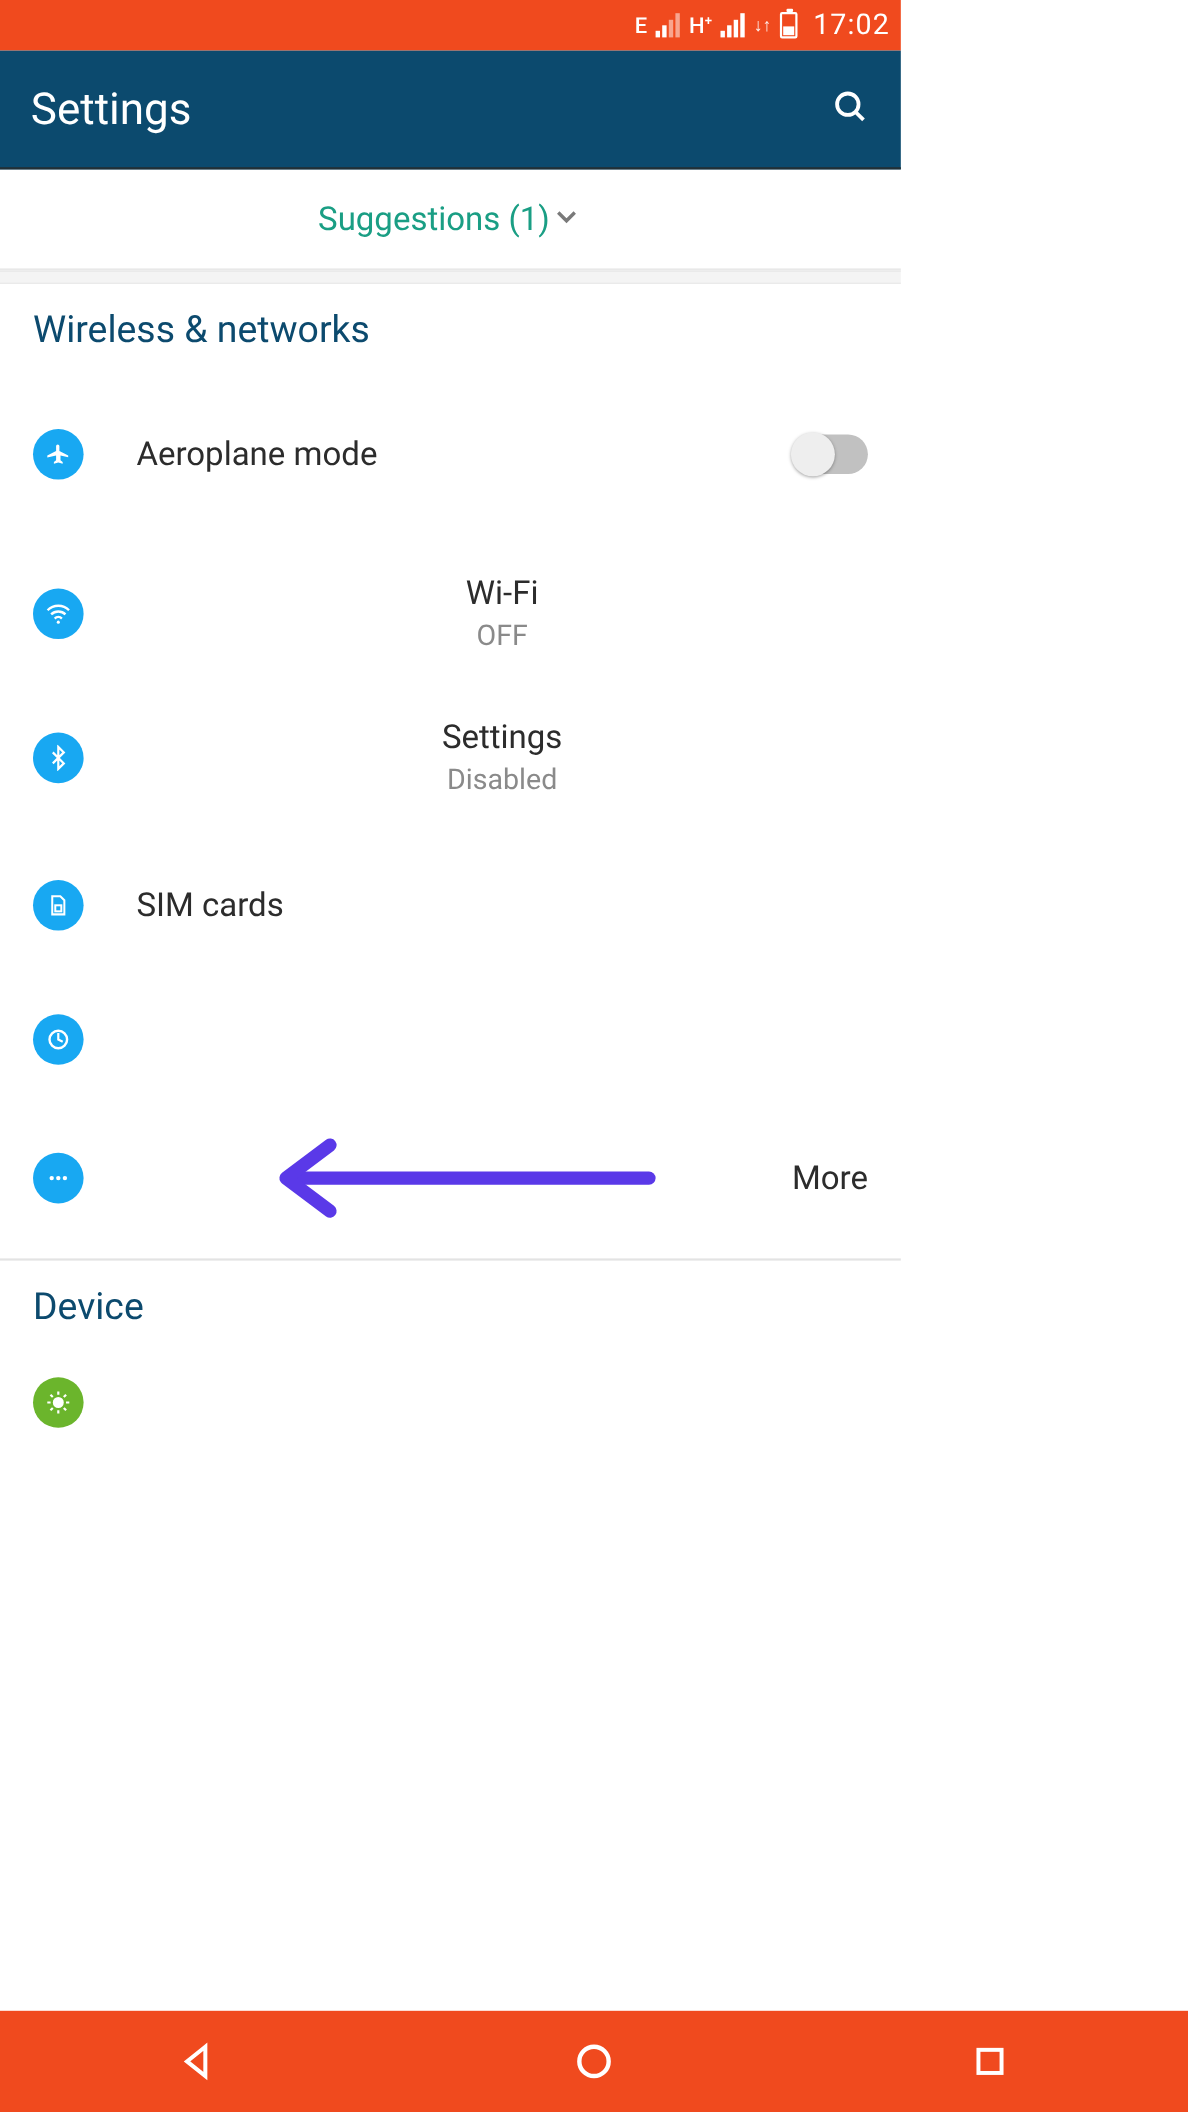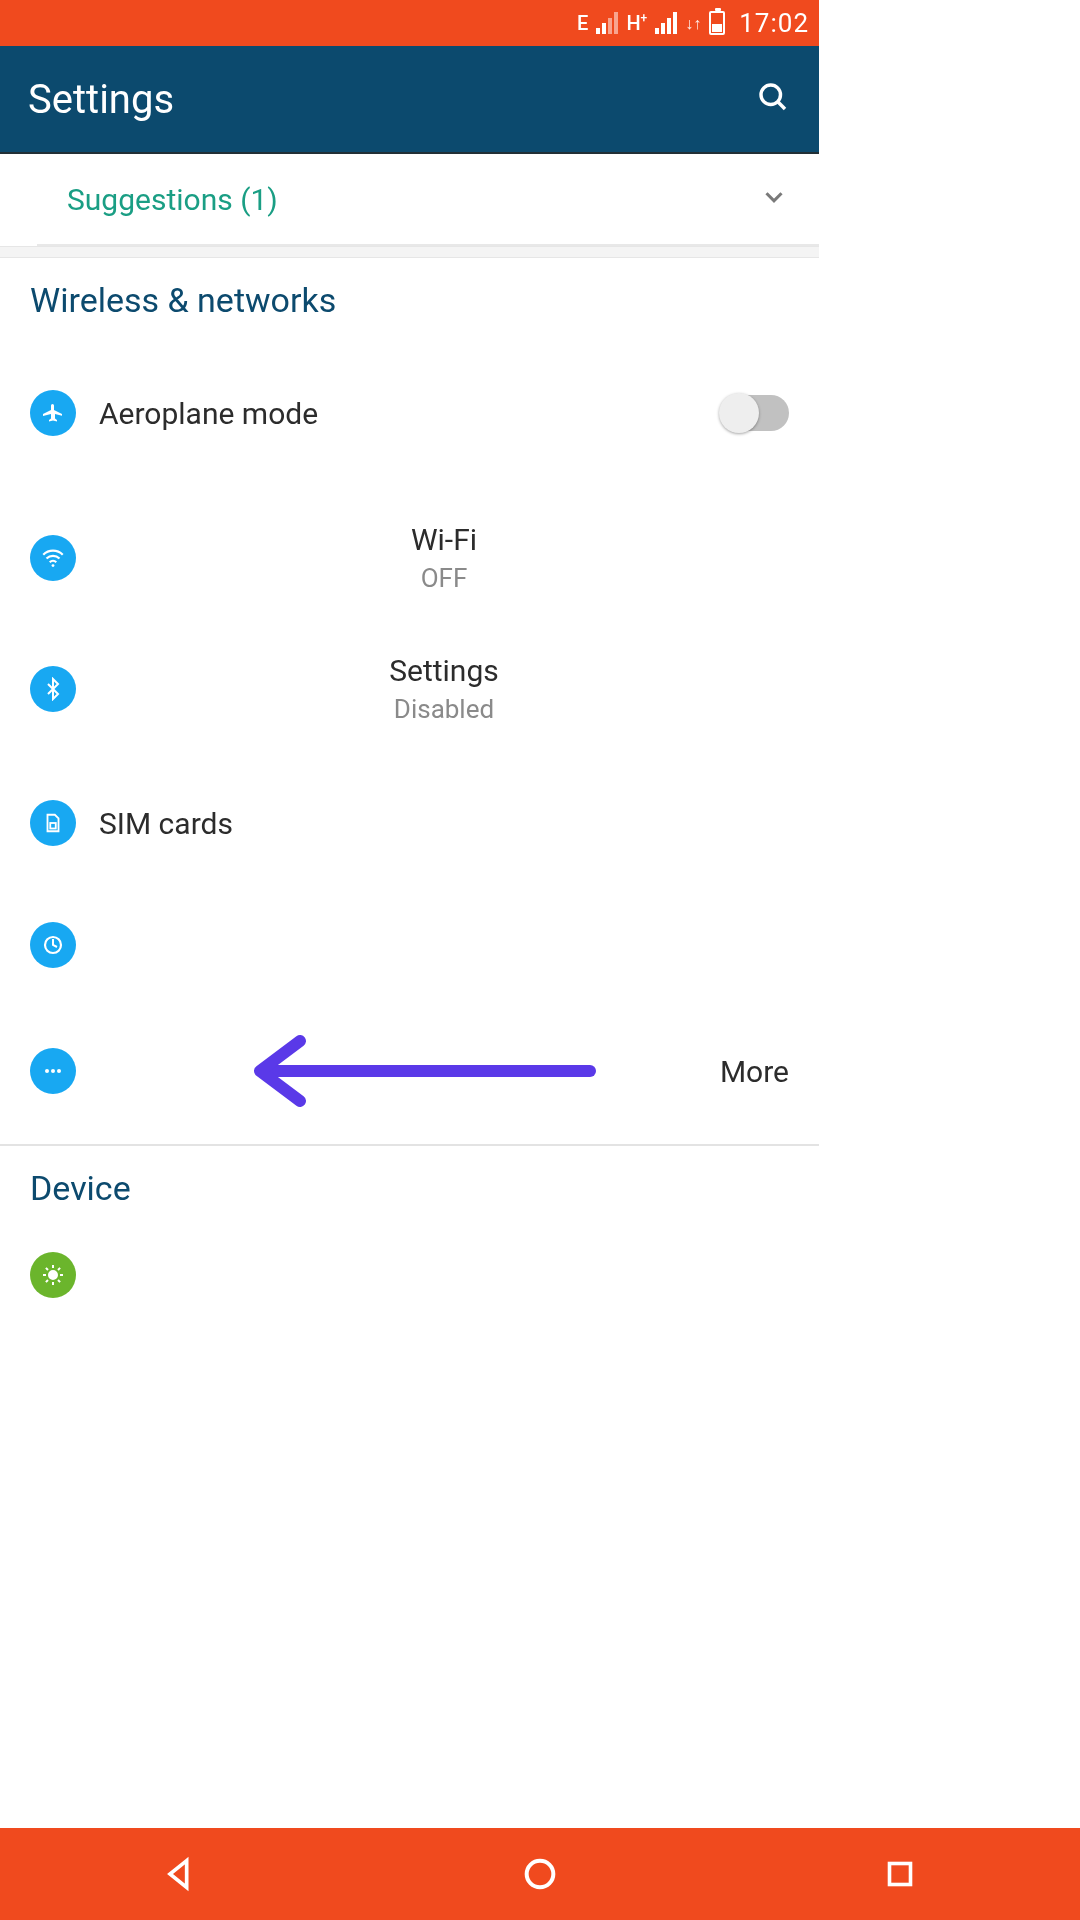--- a/index.html
+++ b/index.html
@@ -39,38 +39,37 @@
     border-bottom: 2px solid #223036;
   }
   .app-bar .title { color: #fff; font-size: 40px; font-weight: 400; }
   .app-bar .search { color: #fff; }
 
   
   .suggestions {
     height: 92px;
     display: flex;
     align-items: center;
-    justify-content: space-between;
+    justify-content: center;
     padding: 0 30px;
     border-bottom: 2px solid #e8e8e8;
-    margin-left: 37px;
   }
   .suggestions .label { color: #1a9e84; font-size: 30px; }
   .suggestions .chev { color: #7a7a7a; }
 
   .gap { height: 12px; background: #f4f4f4; border-top: 1px solid #e6e6e6; border-bottom: 1px solid #e6e6e6; }
 
   
   .section-header { color: #0c4a6e; font-size: 34px; padding: 22px 30px 14px; }
   .list { }
   .item {
     display: flex;
     align-items: center;
     padding: 34px 30px;
-    gap: 23px;
+    gap: 48px;
     position: relative;
   }
   .item.compact { padding-top: 30px; padding-bottom: 30px; text-align: center; }
   .icon-circ {
     width: 46px; height: 46px; border-radius: 50%;
     background: #18a8f2;
     display: flex; align-items: center; justify-content: center;
     color: #fff;
     flex-shrink: 0;
   }

